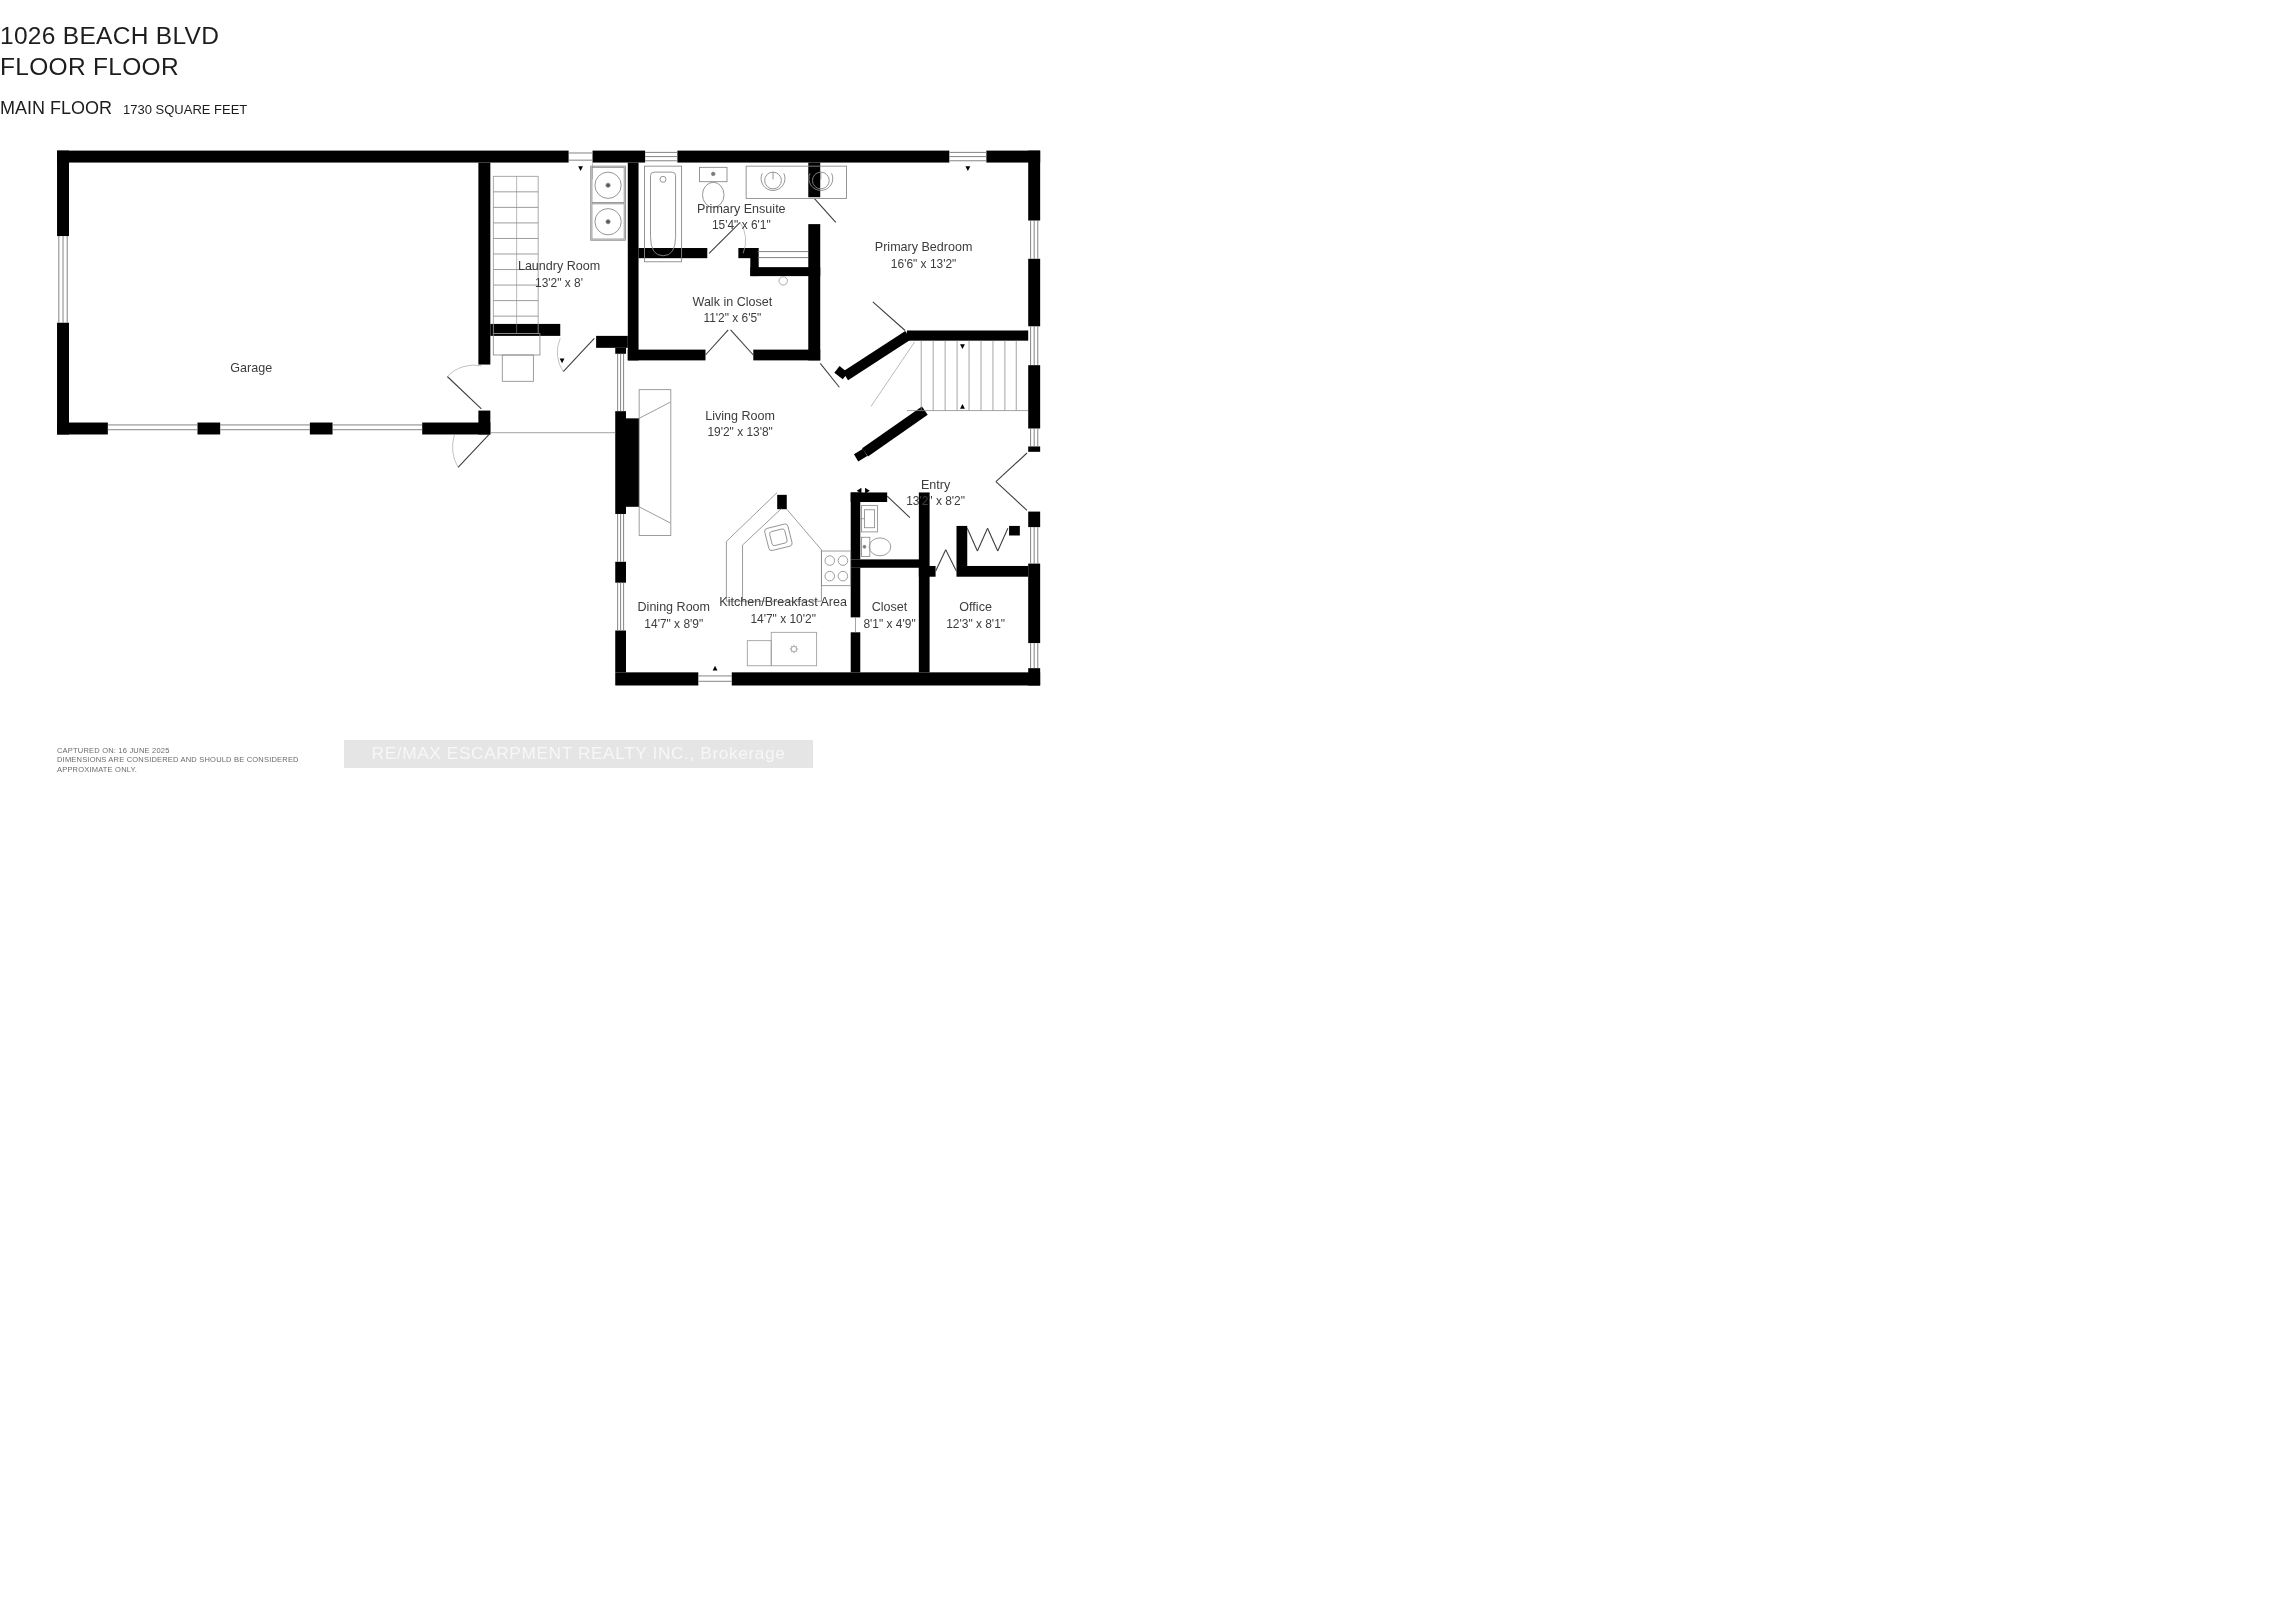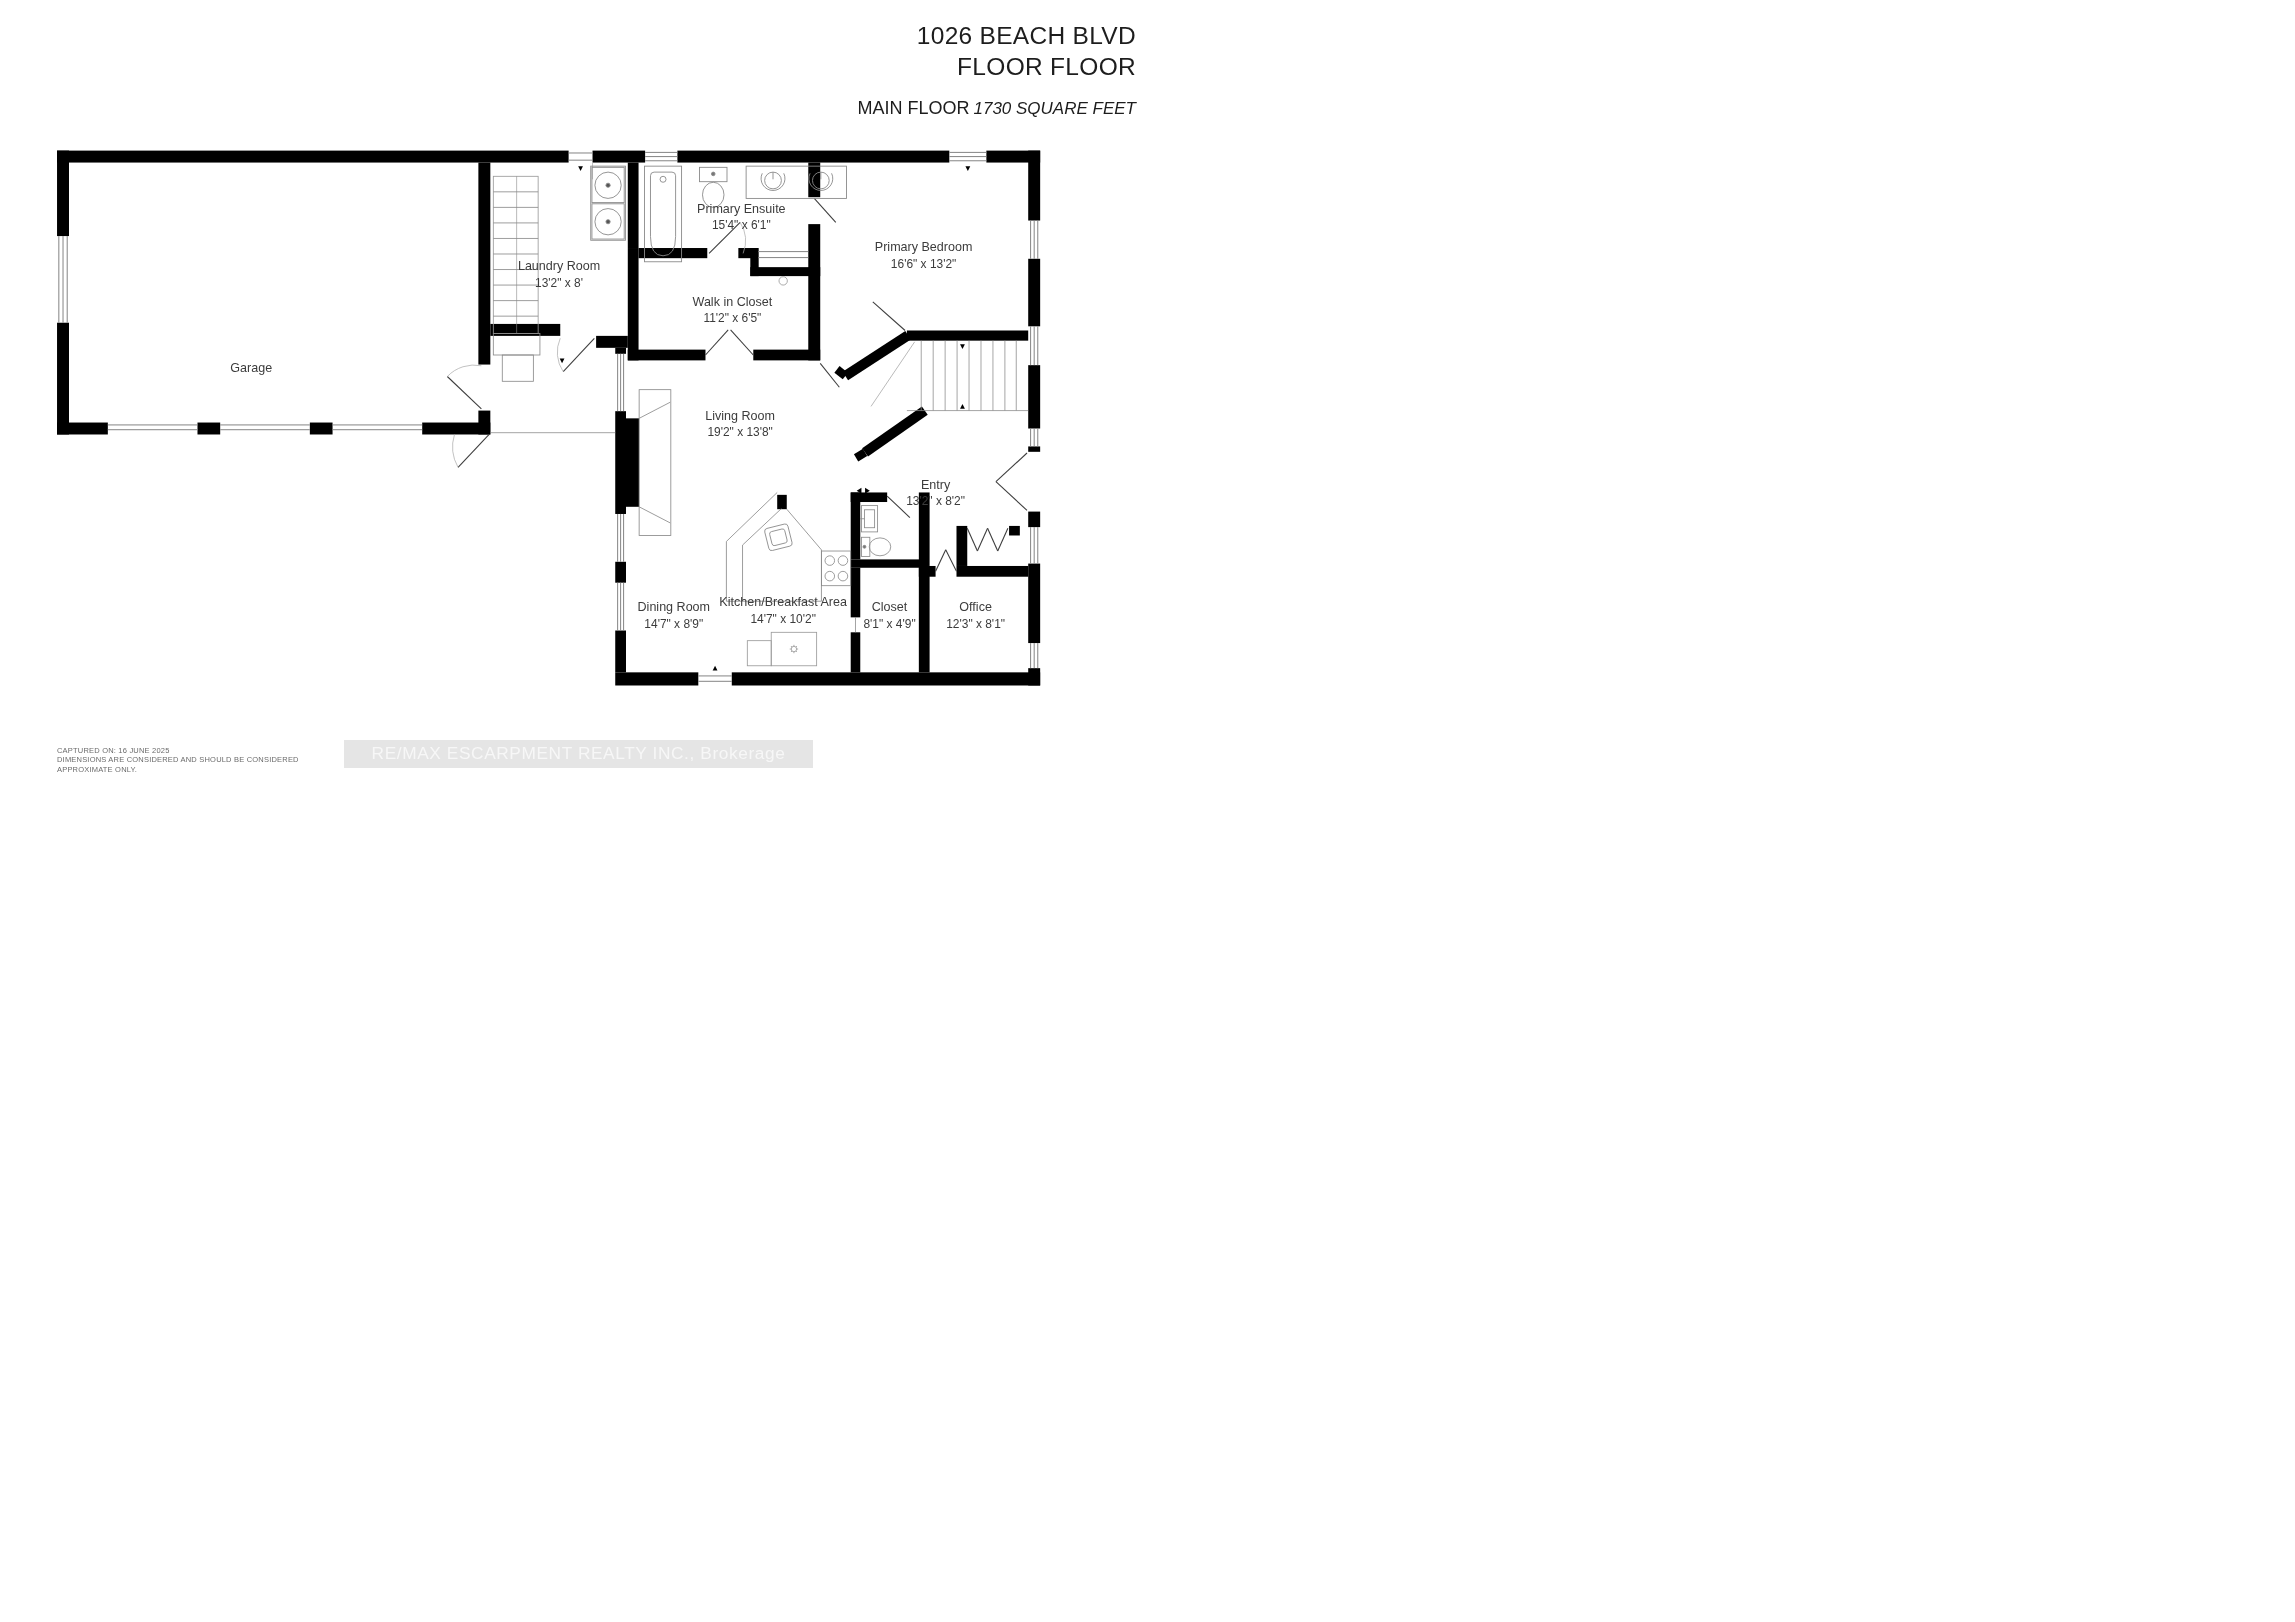--- a/index.html
+++ b/index.html
@@ -1,21 +1,21 @@
 <!DOCTYPE html>
 <html style="font-size:9.6px"><head>
 <meta charset="utf-8">
 <style>
   html,body{margin:0;padding:0;background:#ffffff;}
   body{width:1148px;height:811px;position:relative;overflow:hidden;
        font-family:"Liberation Sans", sans-serif;}
-  .header{position:absolute;top:20.3px;left:0;width:1088px;text-align:right;color:#1d1d1d;padding-left:48px;}
+  .header{position:absolute;top:20.3px;left:0;width:1088px;text-align:left;color:#1d1d1d;}
   .title-line{font-size:24.5px;line-height:31px;letter-spacing:0.3px;white-space:pre;}
   .subtitle{margin-top:15.5px;font-size:18px;color:#1d1d1d;}
-  .subtitle .area{font-size:17px;margin-left:4px;font-style:italic;}
+  .subtitle .area{font-size:13px;margin-left:11px;}
   svg.plan{position:absolute;left:0;top:0;width:1148px;height:811px;}
   .rname,.rdims{fill:#3c3c3c;font-size:21px;text-anchor:middle;font-family:"Liberation Sans",sans-serif;}
   .rdims{font-size:20px;}
   .watermark{position:absolute;left:344px;top:740px;width:469px;height:27.5px;
              background:#e5e5e5;color:#f7f7f7;font-size:17.3px;line-height:27.5px;
              text-align:center;letter-spacing:0.6px;white-space:nowrap;}
   .footer{position:absolute;left:57px;top:746px;color:#6b6b6b;font-size:7.5px;
           line-height:9.3px;letter-spacing:0.2px;font-weight:normal;}
 </style>
 </head>

